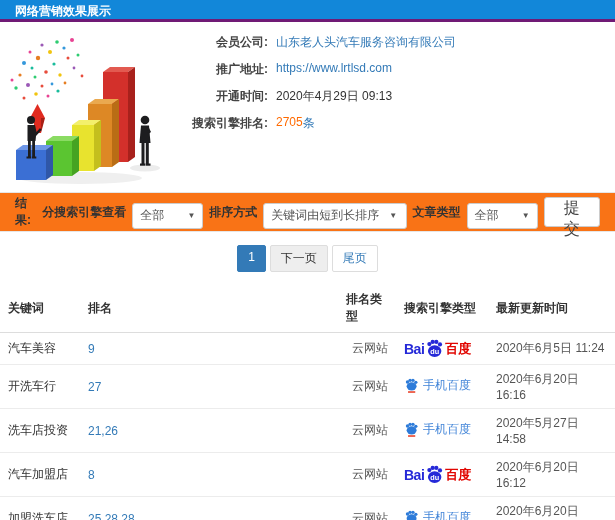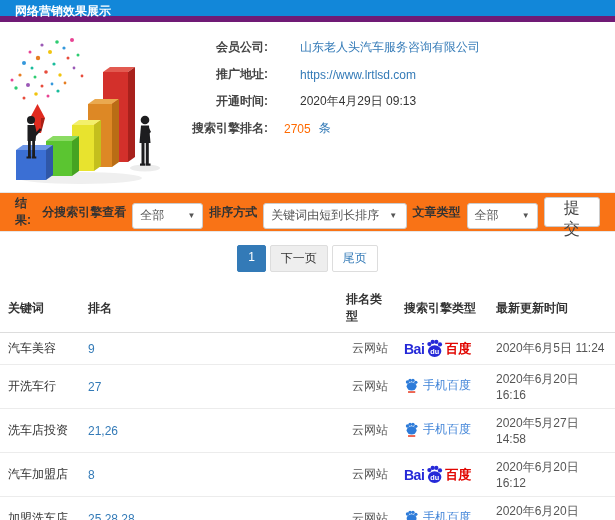--- a/index.html
+++ b/index.html
@@ -1,29 +1,29 @@
 <!DOCTYPE html>
 <html><head>
 <meta charset="utf-8">
 <style>
   * { margin:0; padding:0; box-sizing:border-box; }
   html,body { width:615px; height:520px; overflow:hidden; background:#fff;
     font-family:"Liberation Sans","DejaVu Sans",sans-serif; font-size:12px; color:#333; }
 
   
-  .titlebar { height:22px; background:#1287d9; border-bottom:6px solid #701a75;
+  .titlebar { height:22px; background:#1287d9; border-bottom:3px solid #701a75;
     color:#fff; font-weight:bold; font-size:12px; line-height:22px; padding-left:15px; }
 
   
   .info-section { position:relative; height:170px; background:#fff; }
   .illustration { position:absolute; left:2px; top:6px; }
   .info-rows { margin-left:190px; padding-top:12px; }
-  .info-row { display:flex; align-items:center; height:27px;gap:8px; }
+  .info-row { display:flex; align-items:flex-start; height:27px; }
   .info-row .label { display:inline-block; width:78px; text-align:right; font-weight:bold; color:#444; }
-  .info-row .val { margin-left:24px; }
+  .info-row .val { margin-left:8px; }
   a.link { color:#337ab7; text-decoration:none; cursor:pointer; }
   .hl-num { color:#ff6a00; margin-left:8px; }
   .hl-suffix { color:#337ab7; }
 
   
   .filterbar { height:40px; background:#f97316; border-top:1px solid #e6e6e6; border-bottom:1px solid #e6e6e6;
     display:flex; align-items:center; padding:0 15px; }
   .result-label { font-weight:bold; }
   .filter-controls { margin-left:auto; display:flex; align-items:center; gap:6px; }
   .flabel { font-weight:bold; white-space:nowrap; }

